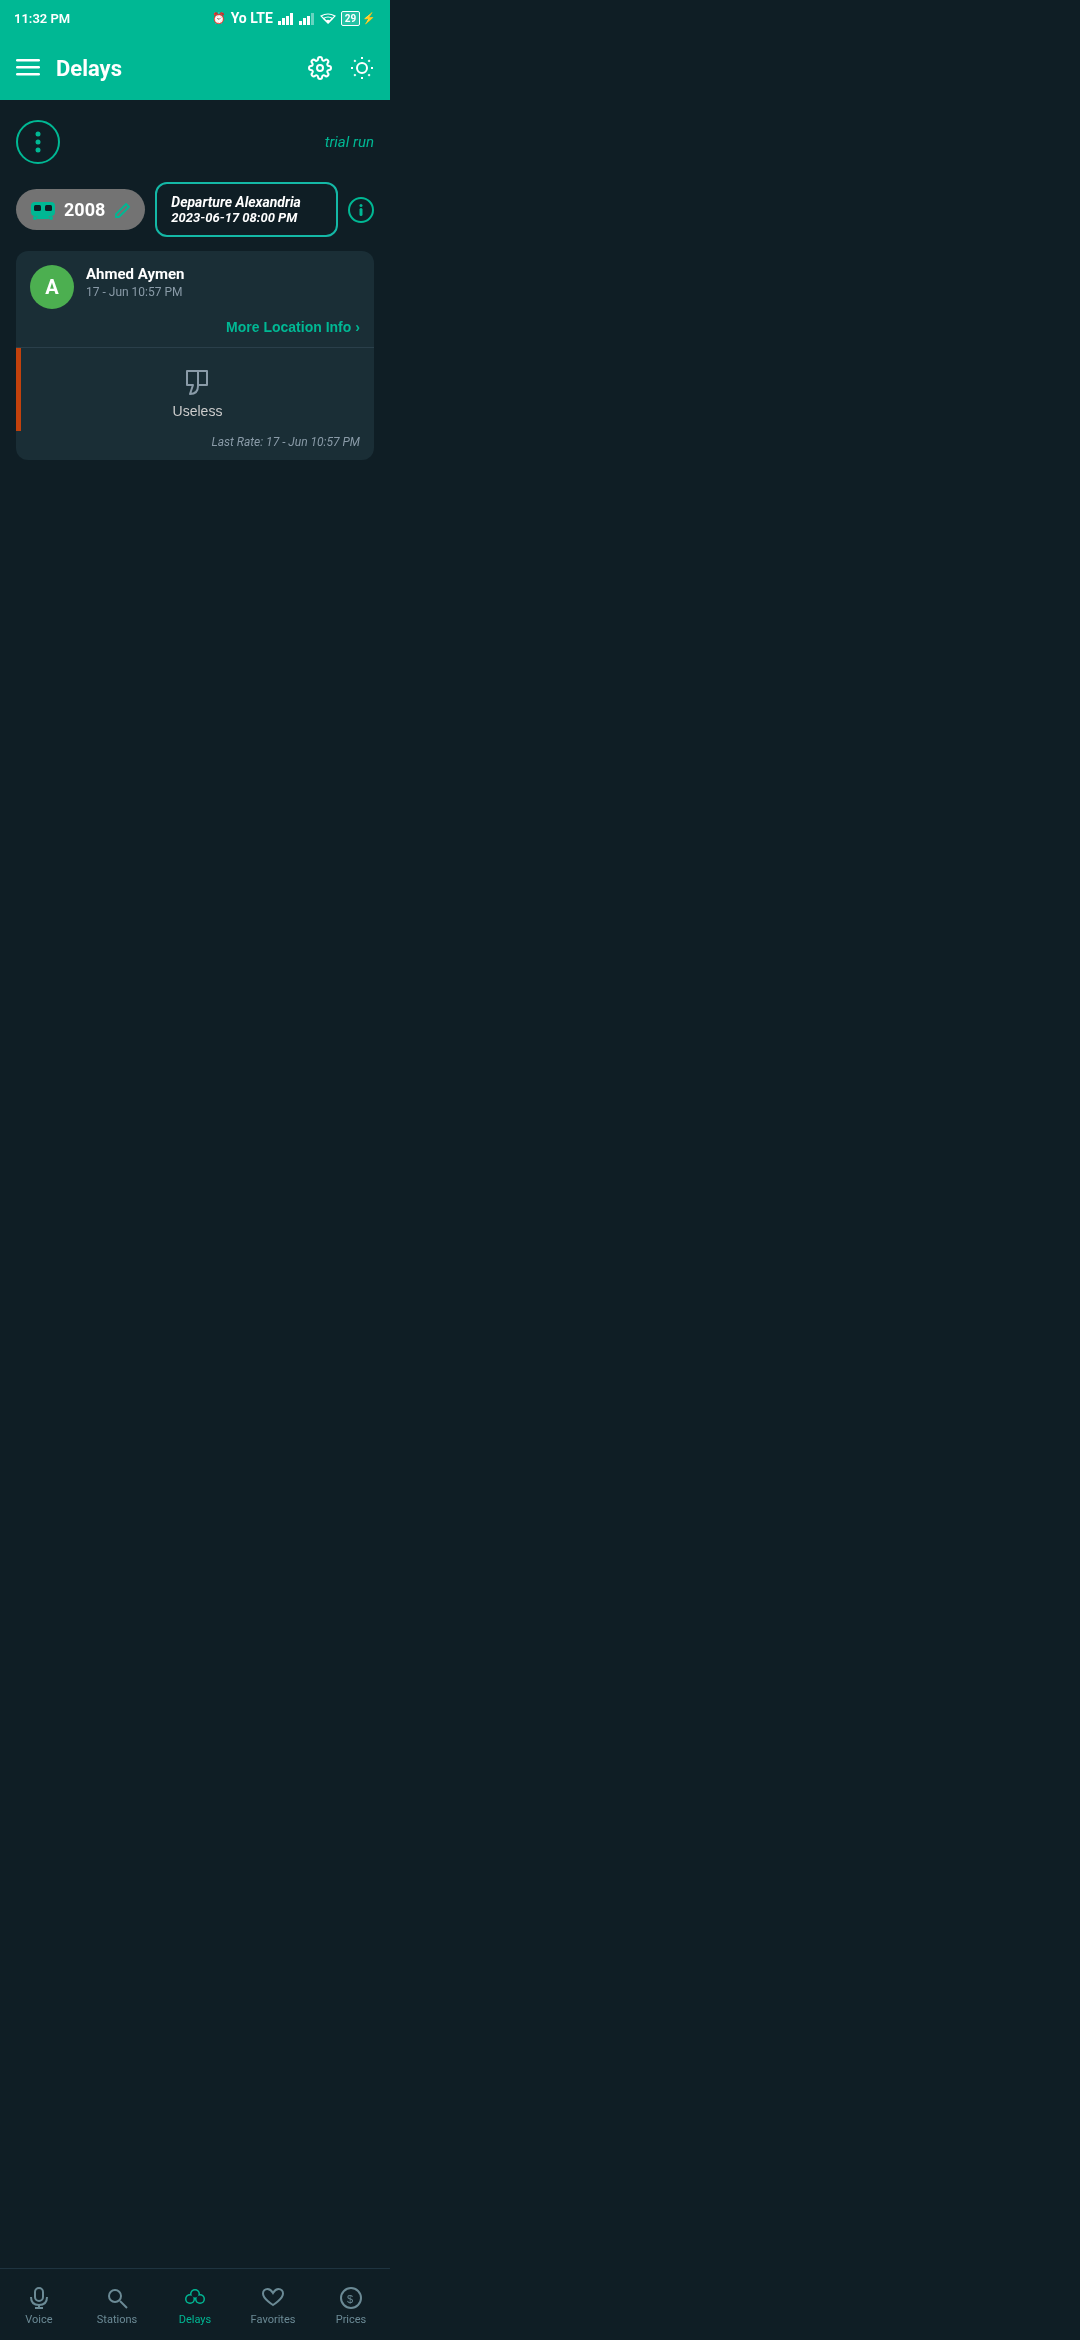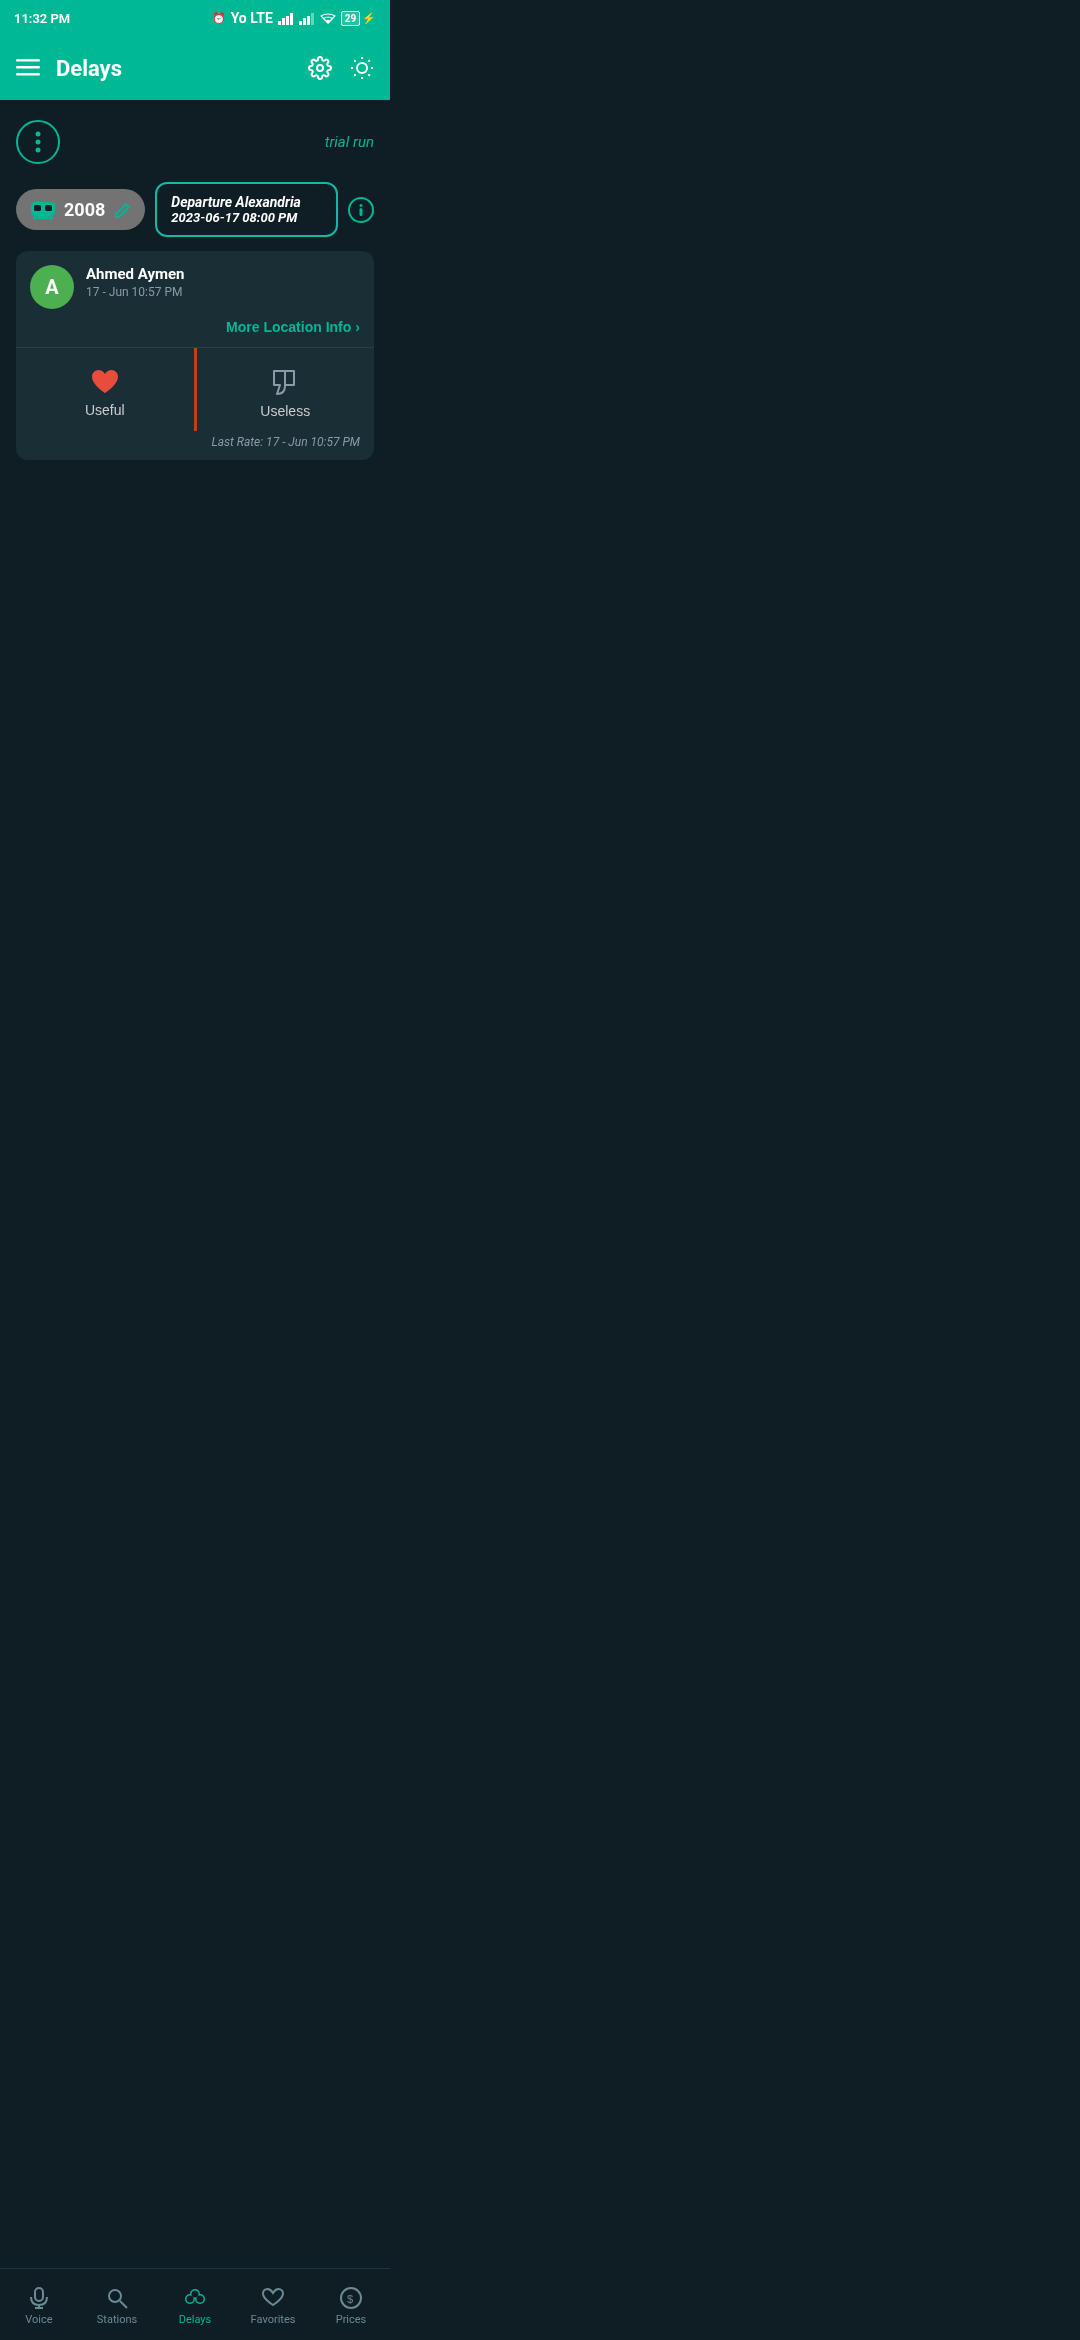--- a/index.html
+++ b/index.html
@@ -243,21 +243,21 @@
       flex-direction: column;
       align-items: center;
       gap: 6px;
       padding: 16px 8px 12px;
       cursor: pointer;
       background: none;
       border: none;
       color: white;
     }
     .rating-btn-right {
-      border-left: 3px solid #c2410c;
+      border-left: 5px solid #c2410c;
     }
     .rating-icon { font-size: 28px; }
     .rating-heart { color: #e74c3c; }
     .rating-thumb { color: #8a9ba8; }
     .rating-label { font-size: 14px; color: #ccc; }
     .last-rate-row {
       padding: 0 14px 10px 14px;
       text-align: right;
     }
     .last-rate-text {
@@ -426,28 +426,20 @@
 
 
     <div class="more-location-row">
       <button class="more-location-btn">
         <span>More Location Info</span>
         <span>›</span>
       </button>
     </div>
 
     <div class="rating-section">
-      <button class="rating-btn">
-        <span class="rating-icon rating-heart">
-          <svg width="30" height="28" viewBox="0 0 30 28" fill="#e74c3c">
-            <path d="M15 25 C15 25 2 17 2 8.5 C2 5 5 2 8.5 2 C11 2 13.5 3.5 15 6 C16.5 3.5 19 2 21.5 2 C25 2 28 5 28 8.5 C28 17 15 25 15 25Z"></path>
-          </svg>
-        </span>
-        <span class="rating-label">Useful</span>
-      </button>
       <button class="rating-btn rating-btn-right">
         <span class="rating-icon rating-thumb">
           <svg width="30" height="30" viewBox="0 0 30 30" fill="none" stroke="#8a9ba8" stroke-width="2">
             <path d="M4 4 L4 18 L10 18 L7 27 Q15 27 15 19 L15 18 L24 18 L24 4 Z" stroke-linejoin="round" stroke-linecap="round"></path>
             <line x1="15" y1="4" x2="15" y2="18"></line>
           </svg>
         </span>
         <span class="rating-label">Useless</span>
       </button>
     </div>

